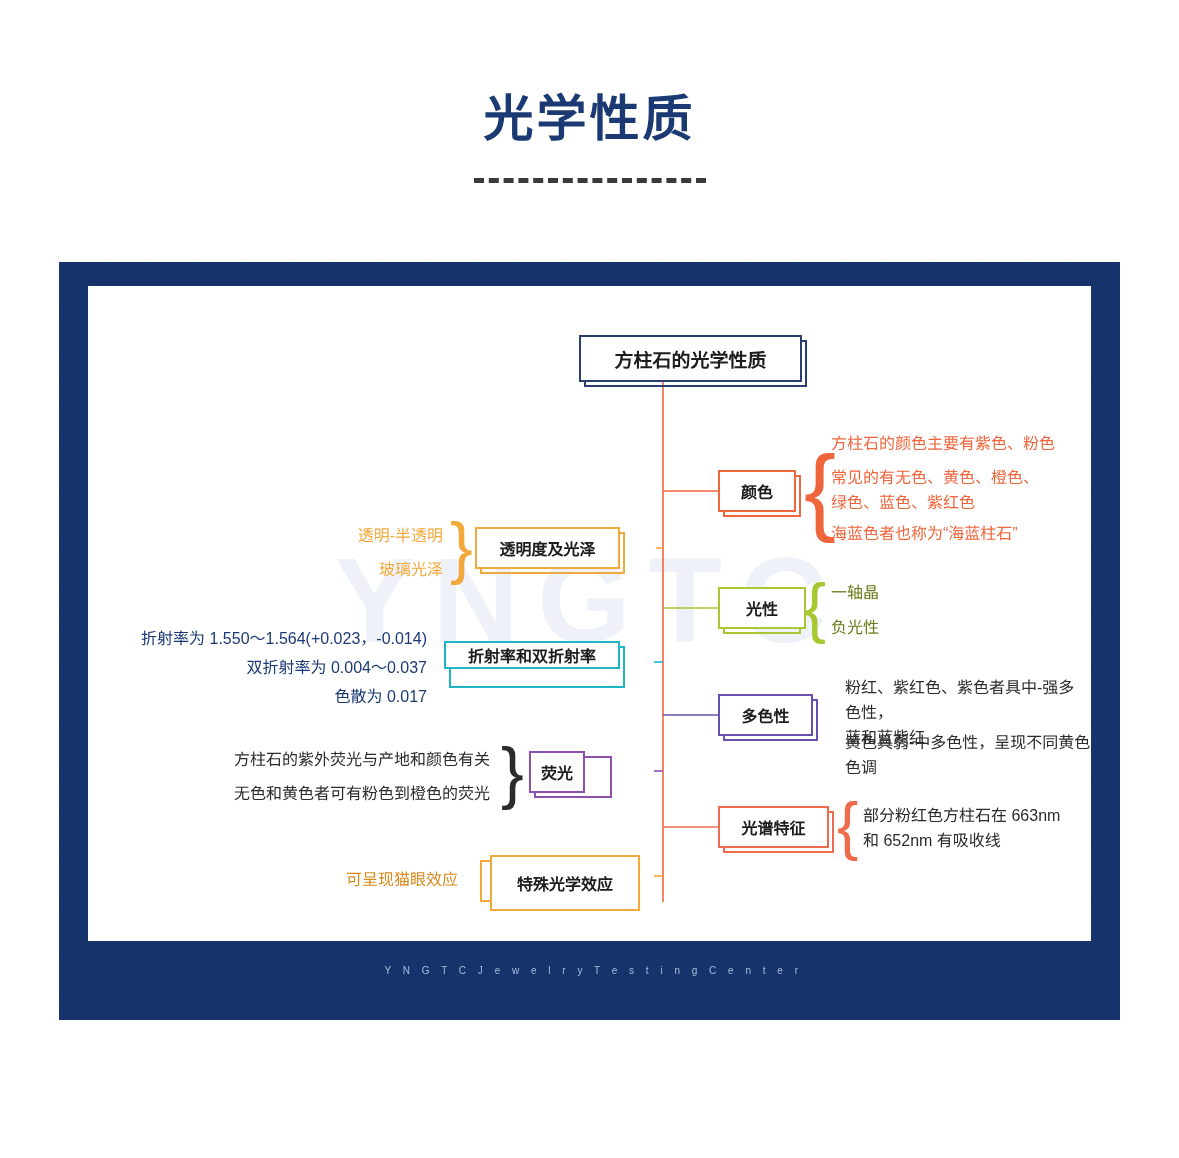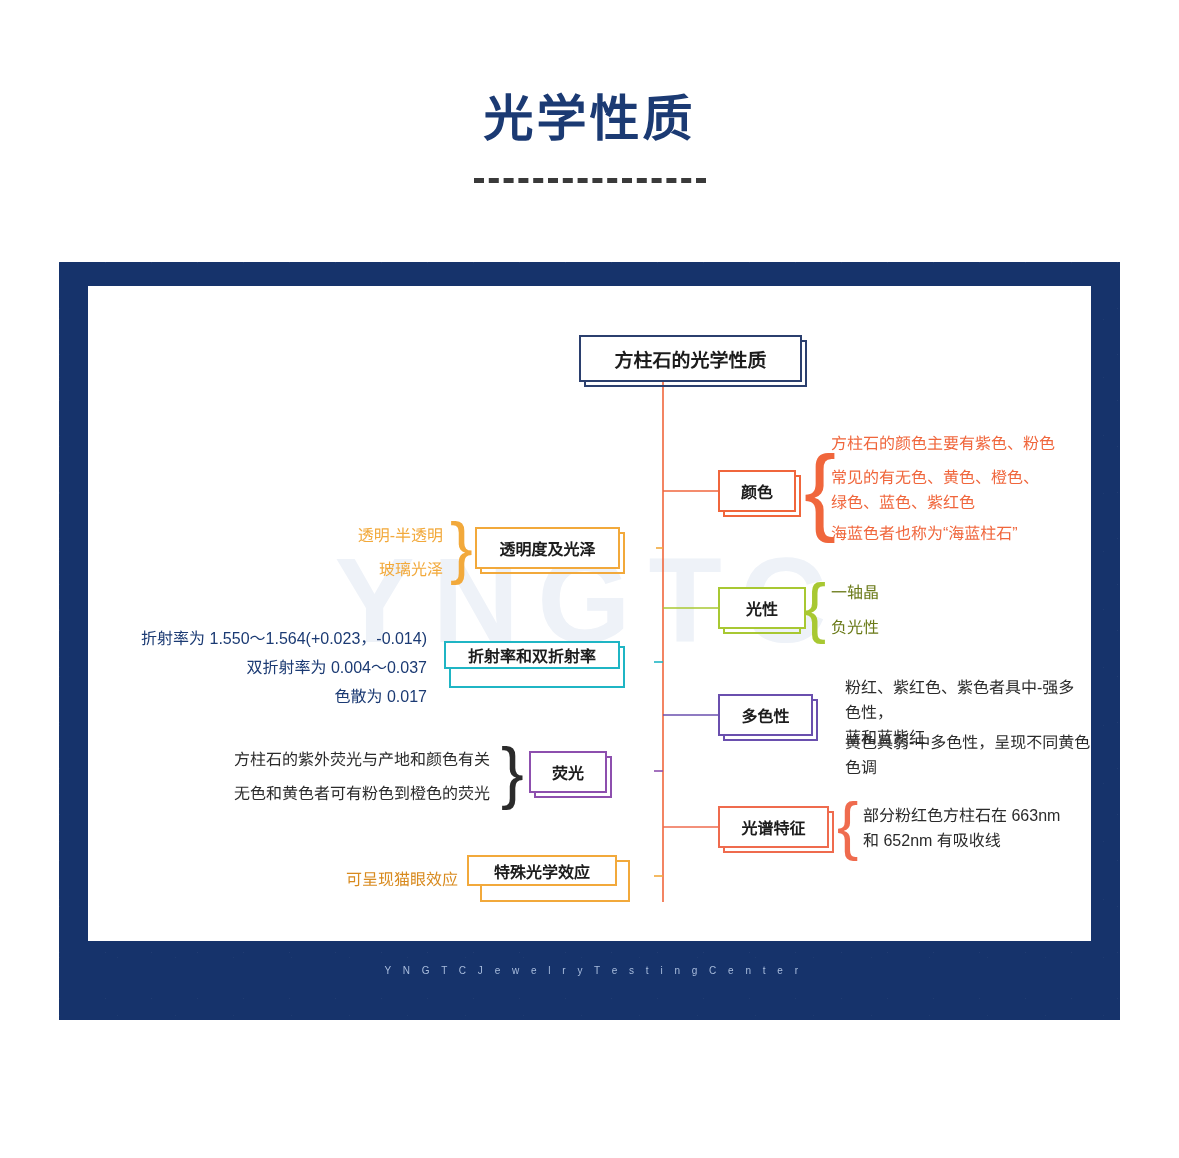--- a/index.html
+++ b/index.html
@@ -208,37 +208,37 @@
     <div class="leaf-text leaf-left" style="left:44px; top:399px; width:295px; color:#1b3a73;">色散为 0.017</div>
 
     <div class="node" style="left:630px; top:408px; width:95px; height:42px; border-color:#6a4fae; font-size:16px;">
       <span>多色性</span>
     </div>
     <div class="node-shadow" style="left:635px; top:413px; width:95px; height:42px; border:2px solid #6a4fae;"></div>
     <div class="leaf-text leaf-right" style="left:757px; top:390px; width:245px; color:#2b2b2b;">粉红、紫红色、紫色者具中-强多色性，
 蓝和蓝紫红</div>
     <div class="leaf-text leaf-right" style="left:757px; top:445px; width:250px; color:#2b2b2b;">黄色具弱-中多色性，呈现不同黄色色调</div>
 
-    <div class="node" style="left:441px; top:465px; width:78px; height:42px; border-color:#8d4fae; font-size:16px;">
+    <div class="node" style="left:441px; top:465px; width:56px; height:42px; border-color:#8d4fae; font-size:16px;">
       <span>荧光</span>
     </div>
     <div class="node-shadow" style="left:446px; top:470px; width:78px; height:42px; border:2px solid #8d4fae;"></div>
     <div class="brace" style="left:413px; top:452px; font-size:68px; color:#2b2b2b;">}</div>
     <div class="leaf-text leaf-left" style="left:130px; top:462px; width:272px; color:#2b2b2b;">方柱石的紫外荧光与产地和颜色有关</div>
     <div class="leaf-text leaf-left" style="left:130px; top:496px; width:272px; color:#2b2b2b;">无色和黄色者可有粉色到橙色的荧光</div>
 
     <div class="node" style="left:630px; top:520px; width:111px; height:42px; border-color:#ef6b4e; font-size:16px;">
       <span>光谱特征</span>
     </div>
     <div class="node-shadow" style="left:635px; top:525px; width:111px; height:42px; border:2px solid #ef6b4e;"></div>
     <div class="brace" style="left:749px; top:508px; font-size:64px; color:#ef6b4e;">{</div>
     <div class="leaf-text leaf-right" style="left:775px; top:518px; width:235px; color:#2b2b2b;">部分粉红色方柱石在 663nm
 和 652nm 有吸收线</div>
 
-    <div class="node" style="left:379px; top:569px; width:150px; height:31px; border-color:#f2a93b; font-size:16px;">
+    <div class="node" style="left:402px; top:569px; width:150px; height:56px; border-color:#f2a93b; font-size:16px;">
       <span>特殊光学效应</span>
     </div>
     <div class="node-shadow" style="left:392px; top:574px; width:150px; height:42px; border:2px solid #f2a93b;"></div>
     <div class="leaf-text leaf-left" style="left:185px; top:582px; width:185px; color:#d88a1e;">可呈现猫眼效应</div>
 
   </div>
 
   <div id="footer">
     <div id="footer-en">Y N G T C   J e w e l r y   T e s t i n g   C e n t e r</div>
   </div>

